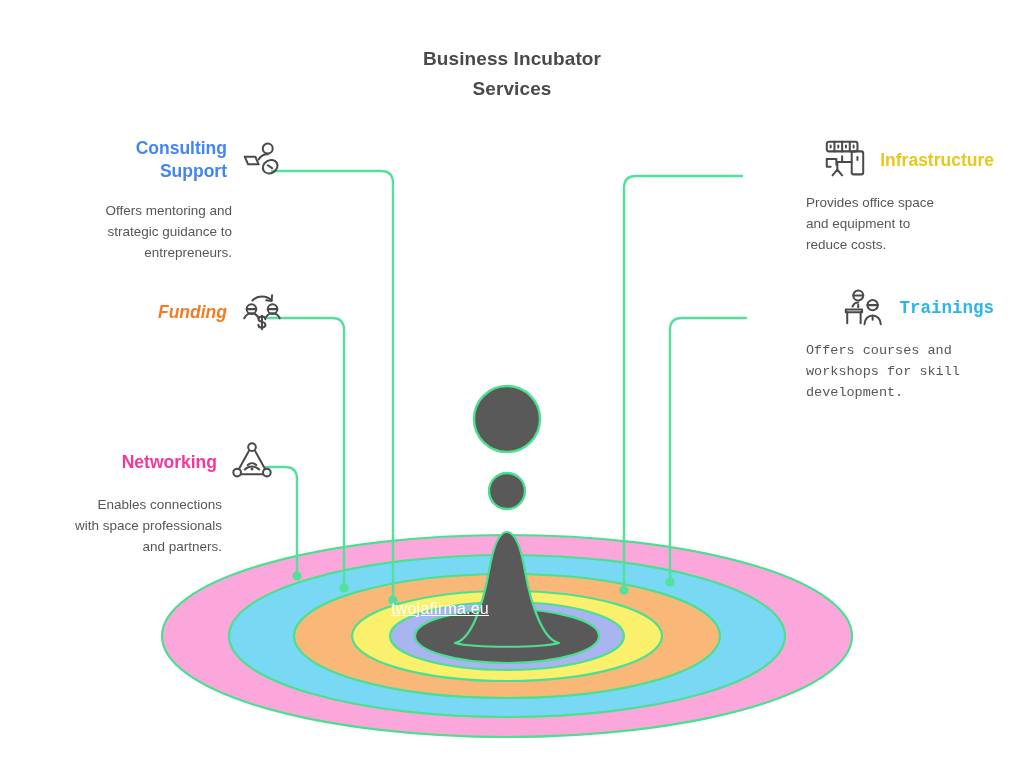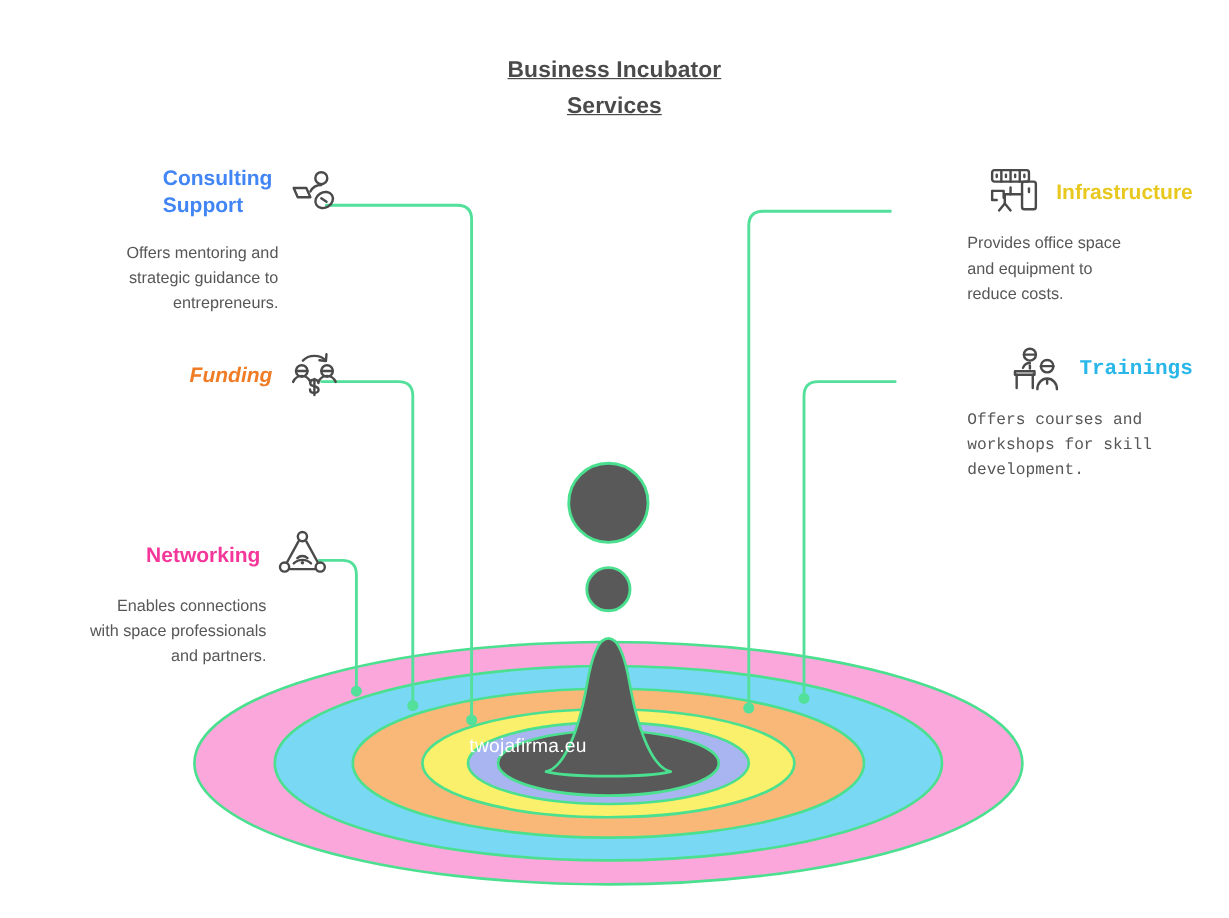--- a/index.html
+++ b/index.html
@@ -79,52 +79,53 @@
     width: 52px;
     height: 52px;
     display: flex;
     align-items: center;
     justify-content: center;
   }
   .service-icon svg { display: block; }
 
   
   .side-left .service-head { justify-content: flex-end; }
-  .side-left .service-title { text-align: left; }
+  .side-left .service-title { text-align: right; }
   .side-left .service-desc  { text-align: right; padding-right: 56px; }
 
   
   .side-right .service-head { justify-content: flex-end; }
   .side-right .service-title { text-align: left; }
   .side-right .service-desc  { text-align: left; padding-left: 62px; }
 
   
   #svc-consulting     { left: 38px;  top: 134px; }
   #svc-funding        { left: 38px;  top: 286px; }
   #svc-networking     { left: 28px;  top: 436px; }
   #svc-infrastructure { left: 744px; top: 134px; }
   #svc-trainings      { left: 744px; top: 282px; font-family: Liberation Mono, monospace; }
 
   
   #center-label {
     position: absolute;
     left: 0;
-    top: 614px;
+    top: 600px;
     width: 880px;
     text-align: center;
     font-size: 16px;
     color: #ffffff;
     letter-spacing: 0.2px;
     pointer-events: none;
+    text-decoration: underline;
   }
 </style>
 </head>
 <body>
 
-<div id="page-title" style="white-space: pre-line; text-decoration: underline;">Business Incubator
+<div id="page-title" style="white-space: pre-line;">Business Incubator
 Services</div>
 
 <div id="stage">
 
   <svg id="ripple-layer" viewBox="0 0 1024 765" xmlns="http://www.w3.org/2000/svg">
     <g stroke="#4BE08F" stroke-width="2.2">
       <ellipse cx="507" cy="636" rx="345" ry="101" fill="#FBA7DC"></ellipse>
       <ellipse cx="507" cy="636" rx="278" ry="81" fill="#79D9F5"></ellipse>
       <ellipse cx="507" cy="636" rx="213" ry="62" fill="#F9B877"></ellipse>
       <ellipse cx="507" cy="636" rx="155" ry="45" fill="#FAF06B"></ellipse>

